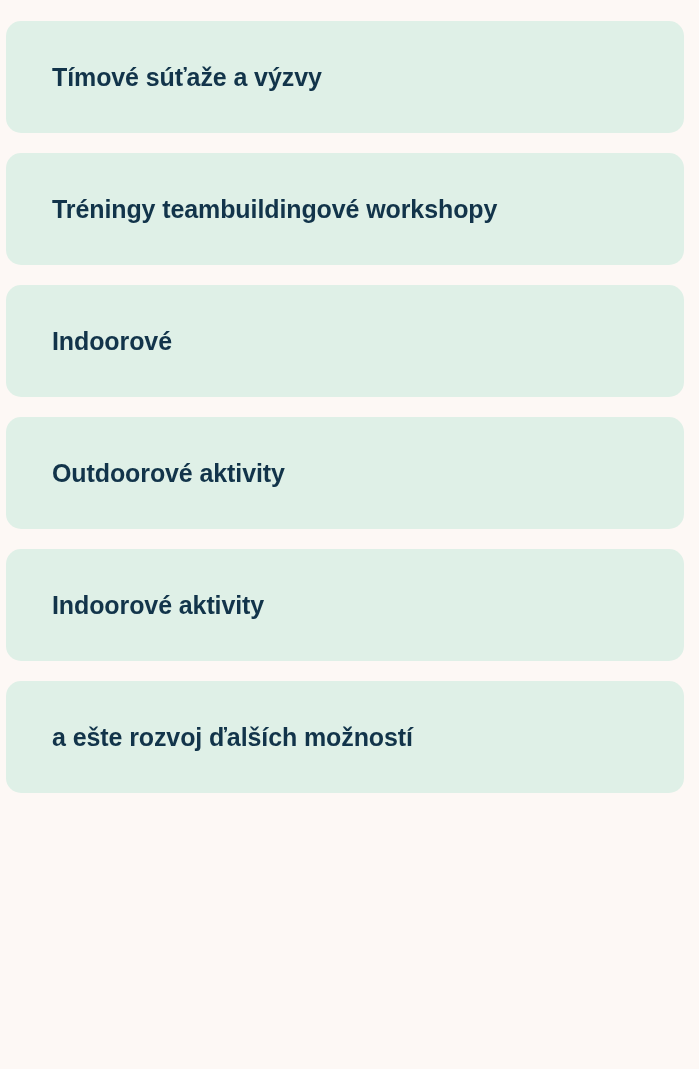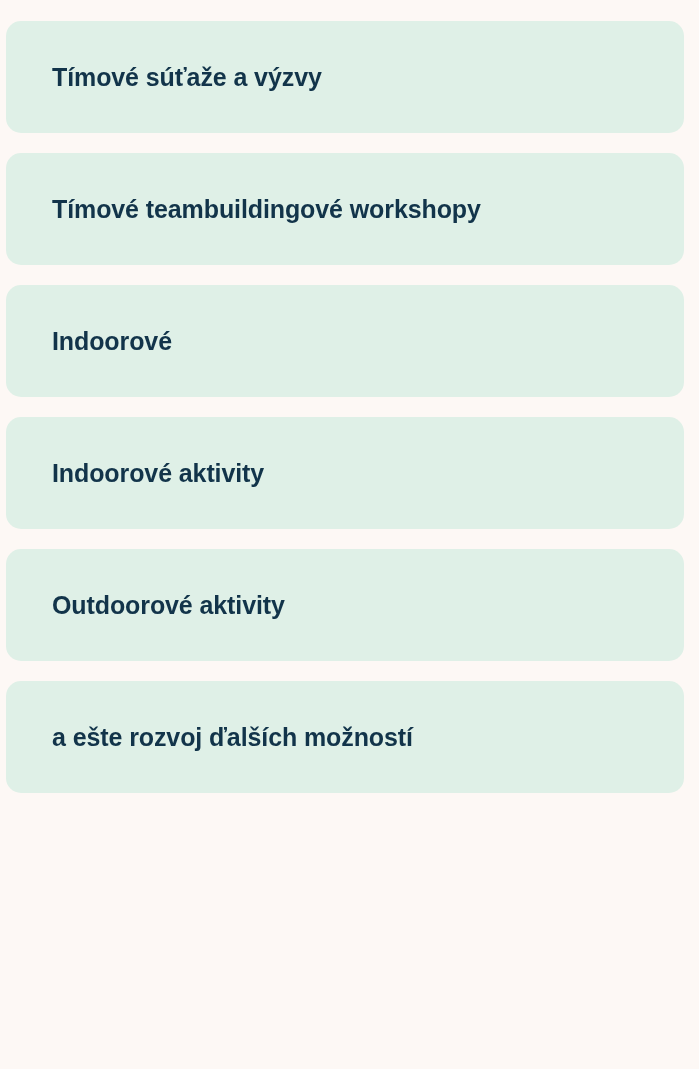--- a/index.html
+++ b/index.html
@@ -51,34 +51,34 @@
 </head>
 <body>
 
 <div id="options-list">
 
   <div class="option-card">
     <span class="option-label">Tímové súťaže a výzvy</span>
   </div>
 
   <div class="option-card">
-    <span class="option-label">Tímové teambuildingové workshopy</span>
+    <span class="option-label">Tréningy teambuildingové workshopy</span>
   </div>
 
 
   <div class="option-card">
     <span class="option-label">Indoorové</span>
   </div>
 
 
   <div class="option-card">
-    <span class="option-label">Indoorové aktivity</span>
+    <span class="option-label">Outdoorové aktivity</span>
   </div>
 
   <div class="option-card">
-    <span class="option-label">Outdoorové aktivity</span>
+    <span class="option-label">Indoorové aktivity</span>
   </div>
 
   <div class="option-card">
     <span class="option-label">a ešte rozvoj ďalších možností</span>
   </div>
 
 </div>
 
 </body></html>

